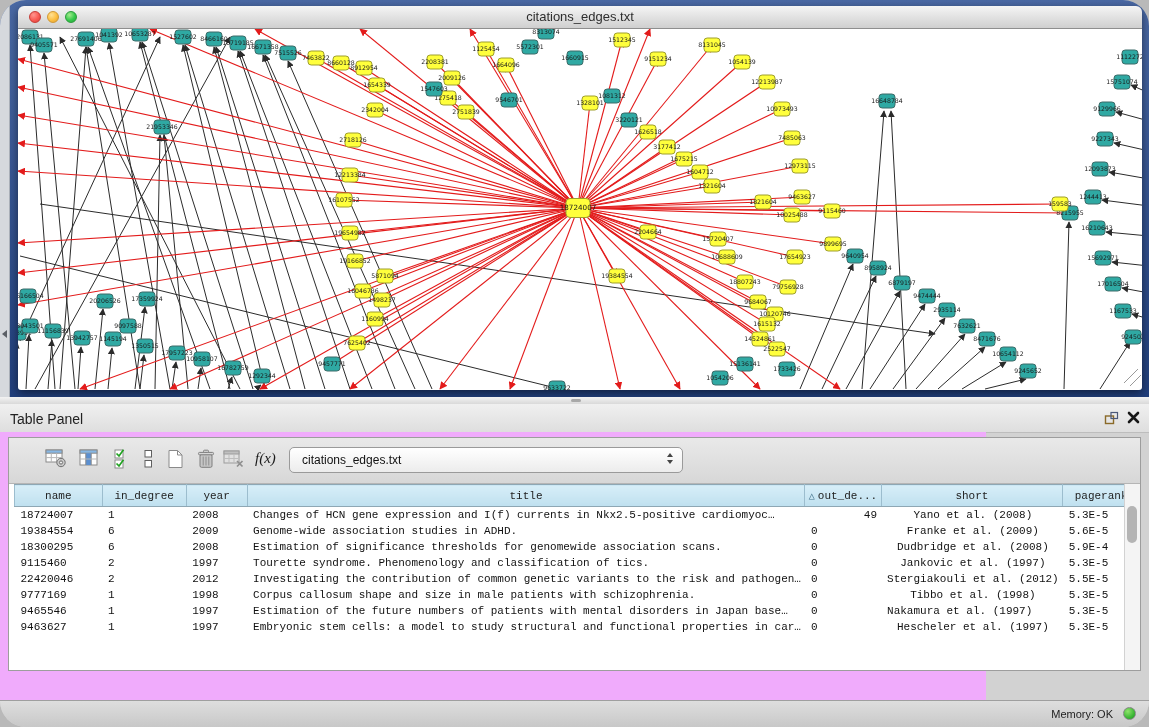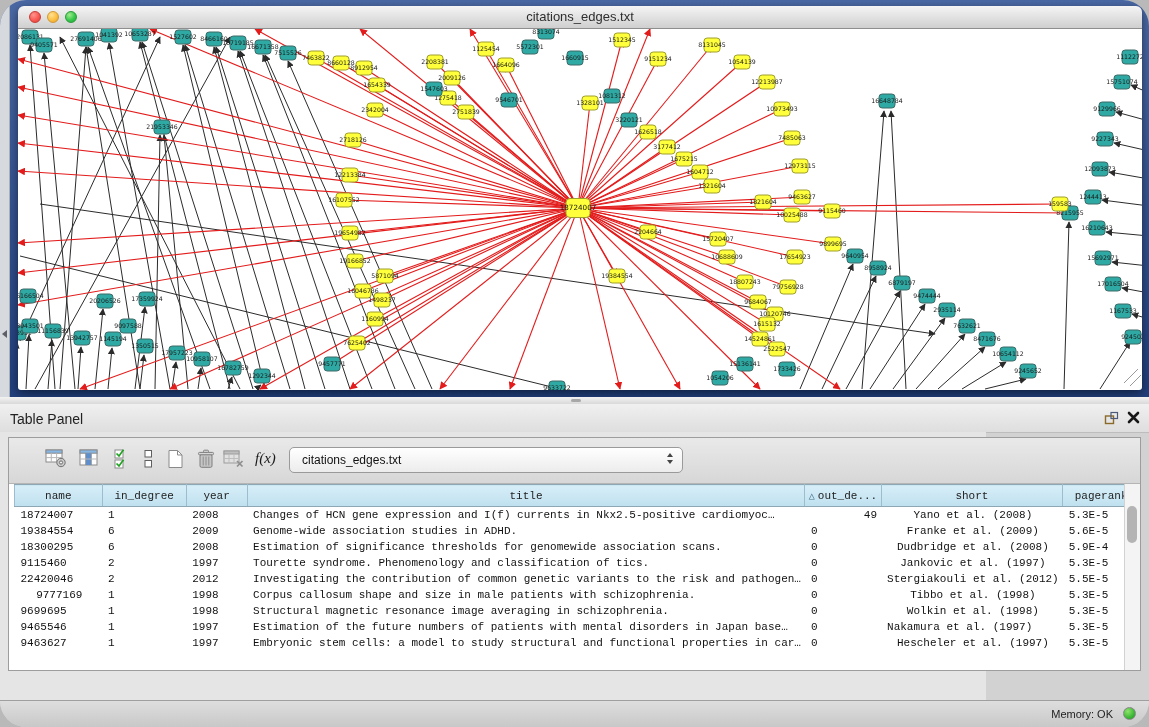--- a/index.html
+++ b/index.html
@@ -32,21 +32,21 @@
   .grip{position:absolute;left:571px;top:2px;width:10px;height:3px;background:#a8a8a8;border-radius:2px;}
 
   
   .panel-header{position:absolute;top:404px;left:0;width:1149px;height:28px;
                 background:linear-gradient(#f0f0f0,#dedede);border-bottom:1px solid #bdbdbd;}
   .panel-title{position:absolute;left:10px;top:7px;font-size:14px;color:#222;}
   .float-btn{position:absolute;right:30px;top:7px;width:15px;height:14px;}
   .close-btn{position:absolute;right:9px;top:7px;width:13px;height:13px;}
 
   
-  .panel-body{position:absolute;top:432px;left:0;width:986px;height:268px;background:#e5e5e5;}
+  .panel-body{position:absolute;top:432px;left:0;width:986px;height:268px;background:#f0abfc;}
   .content-box{position:absolute;left:8px;top:5px;width:1131px;height:232px;
                background:#fff;border:1px solid #9d9d9d;}
   .toolbar{position:absolute;left:0;top:0;width:100%;height:45px;
            background:linear-gradient(#e9e9e9,#d7d7d7);border-bottom:1px solid #b5b5b5;}
   .tool{position:absolute;top:11px;cursor:default;}
   .fx{position:absolute;top:12px;left:246px;font-family:"Liberation Serif",serif;
       font-style:italic;font-size:15px;color:#1a1a1a;}
   .select{position:absolute;left:280px;top:9px;width:380px;height:24px;border:1px solid #9a9a9a;
           border-radius:5px;background:linear-gradient(#ffffff,#ececec);font-size:12px;
           line-height:24px;padding-left:12px;color:#111;}
@@ -831,35 +831,26 @@
               <tr>
                 <td style="width: 98px; text-align: left;">22420046</td>
                 <td style="width: 92px; text-align: left;">2</td>
                 <td style="width: 71px; text-align: left;">2012</td>
                 <td style="width: 494px; text-align: left;">Investigating the contribution of common genetic variants to the risk and pathogen…</td>
                 <td style="width: 70px; text-align: left;">0</td>
                 <td style="width: 170px; text-align: center;">Stergiakouli et al. (2012)</td>
                 <td style="width: 84px; text-align: left;">5.5E-5</td>
               </tr>
               <tr>
-                <td style="width: 98px; text-align: center; margin-top: 27px;">9777169</td>
+                <td style="width: 98px; text-align: left; margin-top: 27px;">9777169</td>
                 <td style="width: 92px; text-align: left;">1</td>
                 <td style="width: 71px; text-align: left;">1998</td>
                 <td style="width: 494px; text-align: left;">Corpus callosum shape and size in male patients with schizophrenia.</td>
                 <td style="width: 70px; text-align: left;">0</td>
                 <td style="width: 170px; text-align: center;">Tibbo et al. (1998)</td>
-                <td style="width: 84px; text-align: left;">5.3E-5</td>
-              </tr>
-              <tr>
-                <td style="width: 98px; text-align: left;">9699695</td>
-                <td style="width: 92px; text-align: left;">1</td>
-                <td style="width: 71px; text-align: left;">1998</td>
-                <td style="width: 494px; text-align: left;">Structural magnetic resonance image averaging in schizophrenia.</td>
-                <td style="width: 70px; text-align: left;">0</td>
-                <td style="width: 170px; text-align: center;">Wolkin et al. (1998)</td>
                 <td style="width: 84px; text-align: left;">5.3E-5</td>
               </tr>
               <tr>
                 <td style="width: 98px; text-align: left;">9465546</td>
                 <td style="width: 92px; text-align: left;">1</td>
                 <td style="width: 71px; text-align: left;">1997</td>
                 <td style="width: 494px; text-align: left;">Estimation of the future numbers of patients with mental disorders in Japan base…</td>
                 <td style="width: 70px; text-align: left;">0</td>
                 <td style="width: 170px; text-align: left;">Nakamura et al. (1997)</td>
                 <td style="width: 84px; text-align: left;">5.3E-5</td>

